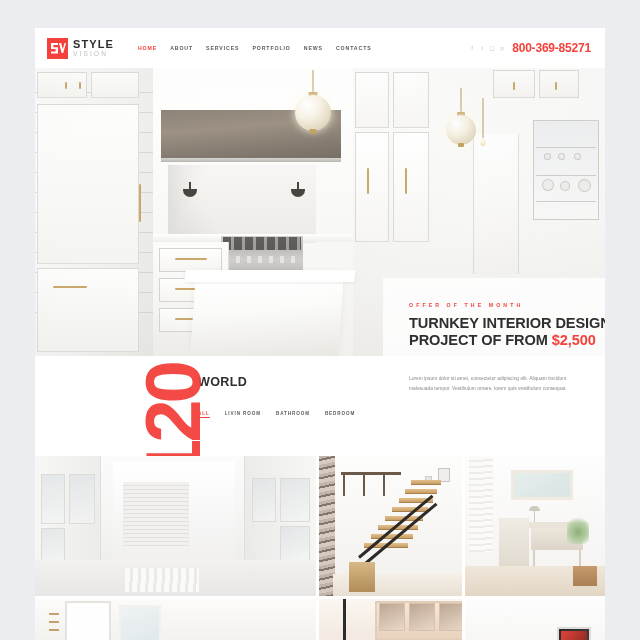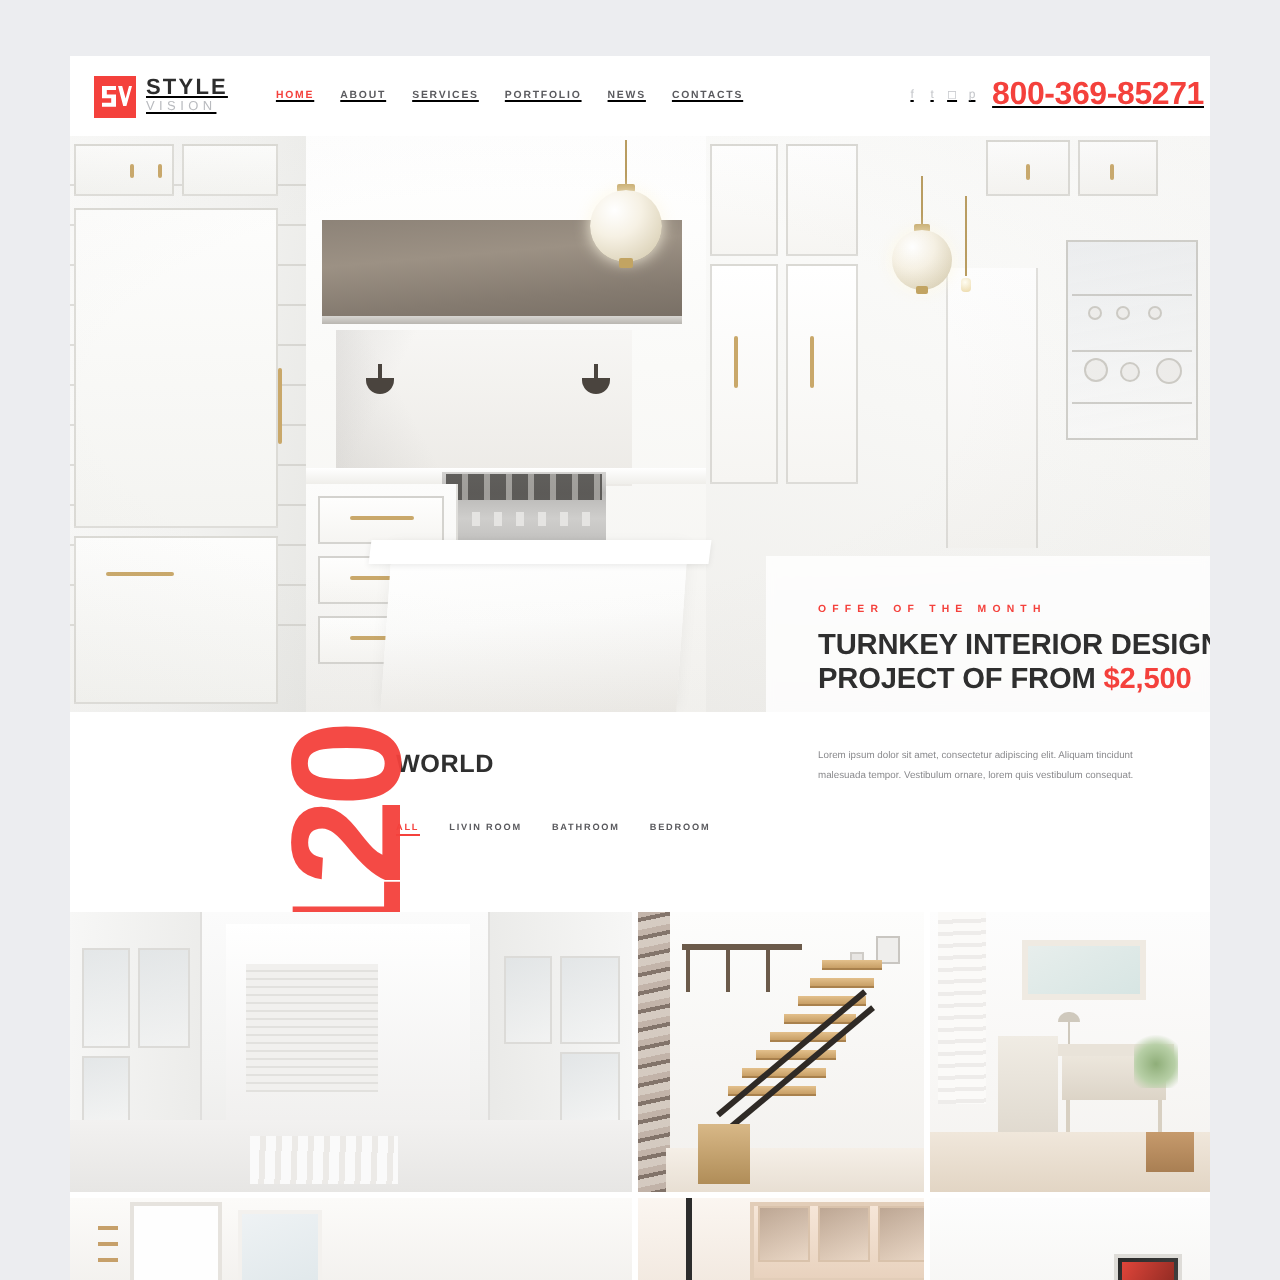--- a/index.html
+++ b/index.html
@@ -14,25 +14,24 @@
     left: 35px; top: 28px;
     width: 570px; height: 612px;
     background: #ffffff;
     overflow: hidden;
   }
 
   
   .header {
     height: 40px;
     display: flex;
-    padding: 0 3px 0 12px;
+    padding: 0 14px 0 12px;
     background: #fff;
     position: relative;
     z-index: 5;
-    text-decoration: underline;
   }
   .logo { display: flex; align-items: center; gap: 5px; }
   .logo-mark {
     width: 21px; height: 21px;
     background: #f4413c;
     position: relative;
     flex: 0 0 auto;
   }
   .logo-mark svg { display:block; }
   .logo-text { line-height: 1; }
@@ -57,21 +56,21 @@
   .header-right {
     margin-left: auto; display: flex; align-items: center; gap: 7px;
   }
   .socials { display: flex; gap: 4px; align-items: center; }
   .social-icon {
     width: 6px; height: 8px;
     display: flex; align-items: center; justify-content: center;
     color: #c3c5c9; font-size: 6px; line-height: 1; cursor: pointer;
   }
   .phone {
-    color: #f4413c; font-size: 16px; font-weight: bold;
+    color: #f4413c; font-size: 12px; font-weight: bold;
     letter-spacing: -0.2px; white-space: nowrap;
   }
 
   
   .hero {
     position: relative;
     height: 288px;
     overflow: hidden;
     background: #f2f1ee;
   }

